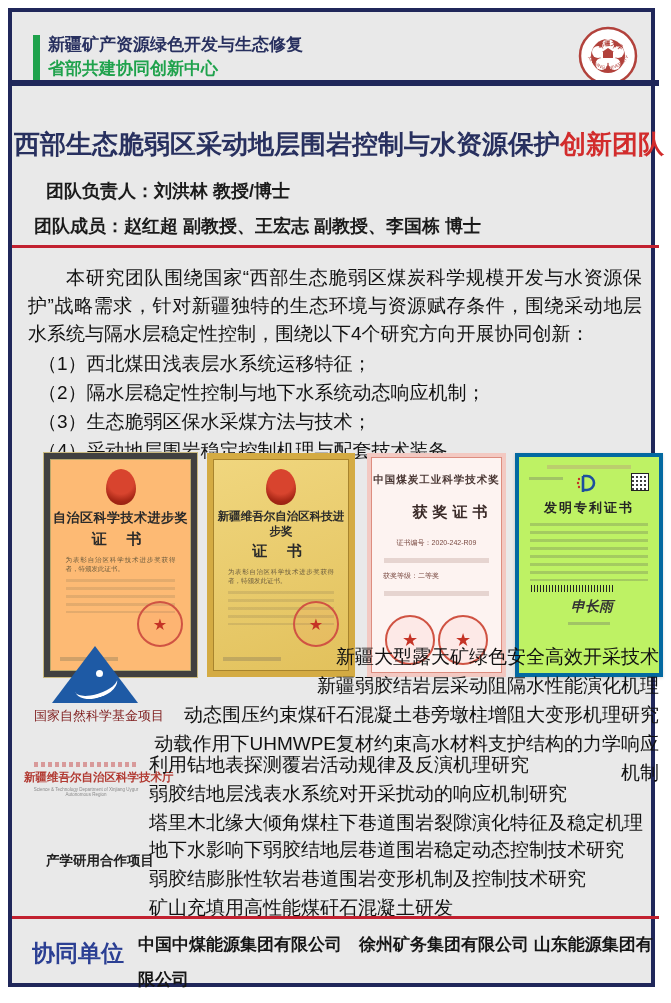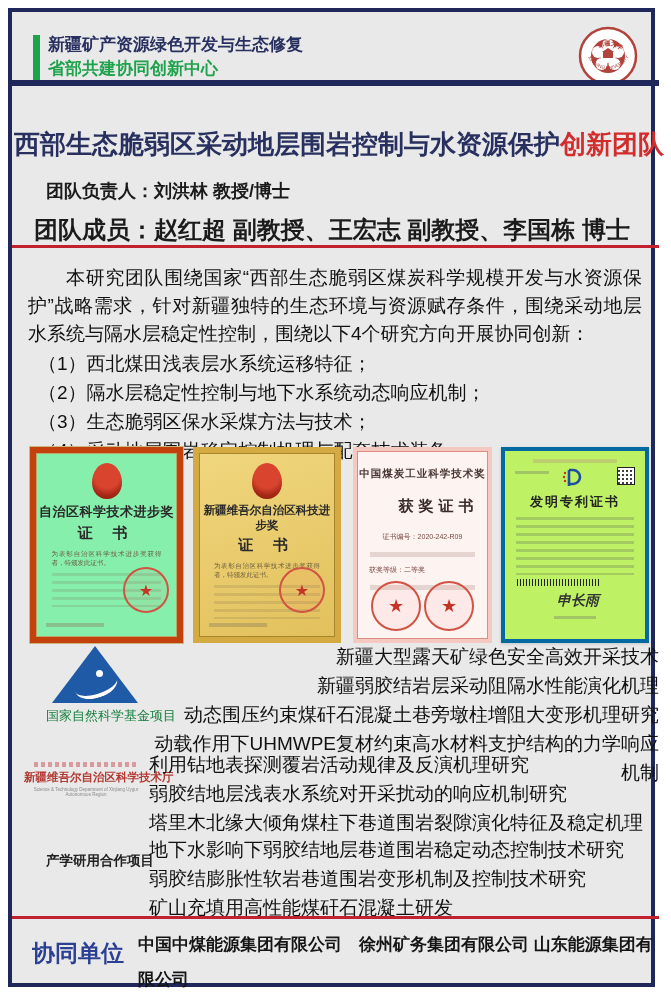--- a/index.html
+++ b/index.html
@@ -11,33 +11,33 @@
   .green-bar{position:absolute;left:33px;top:35px;width:7px;height:45px;background:#1fa24c;}
   .hdr-line1{position:absolute;left:48px;top:33px;font-size:17px;font-weight:bold;color:#28305f;}
   .hdr-line2{position:absolute;left:48px;top:57px;font-size:17px;font-weight:bold;color:#1fa24c;}
   .uni-seal{position:absolute;left:578px;top:26px;width:60px;height:60px;}
   .navy-bar{position:absolute;left:12px;top:80px;width:647px;height:6px;background:#20275a;}
   
   .title{position:absolute;left:14px;top:127px;width:643px;text-align:center;
          font-size:26px;font-weight:bold;color:#28305f;white-space:nowrap;}
   .title .hl{color:#d22c2c;}
   .team-leader{position:absolute;left:34px;top:179px;font-size:18px;font-weight:bold;color:#1b1b1b;margin-left:12px;}
-  .team-members{position:absolute;left:34px;top:214px;font-size:24px;font-weight:bold;color:#1b1b1b;text-align:center;}
+  .team-members{position:absolute;left:34px;top:214px;font-size:18px;font-weight:bold;color:#1b1b1b;text-align:center;}
   .red-rule{position:absolute;left:12px;width:647px;height:3px;background:#c22130;}
   .rule1{top:245px;} .rule2{top:916px;}
   
   .intro{position:absolute;left:28px;top:264px;width:614px;font-size:19px;
          line-height:28px;color:#121212;text-align:justify;}
   .intro p{margin:0;text-indent:2em;}
   .intro-items{position:absolute;left:38px;top:349px;width:604px;font-size:19px;
                line-height:29px;color:#121212;}
   
   .certs{position:absolute;left:0;top:437px;width:671px;height:196px;}
-  .cert{position:absolute;top:10px;height:196px;box-sizing:border-box;overflow:hidden;}
-  .cert1{left:30px;width:153px;background:#86efac;border:6px solid #c2410c;
+  .cert{position:absolute;top:16px;height:224px;box-sizing:border-box;overflow:hidden;margin-left:14px;}
+  .cert1{left:30px;width:153px;background:#fdba74;border:6px solid #404040;
          box-shadow:inset 0 0 0 1px #b9a76b,0 0 0 1px #c9b97f;}
   .cert2{left:193px;width:148px;background:linear-gradient(160deg,#f0d67e,#e2c15c);
          border:6px solid #d4ab43;box-shadow:inset 0 0 0 1px #a8842d;}
   .cert3{left:353px;width:139px;background:#fdf3f1;border:4px solid #f3c9c2;
          box-shadow:inset 0 0 0 1px #dd8d80;}
   .cert4{left:501px;width:148px;background:#bef264;border:4px solid #0369a1;
          box-shadow:0 1px 3px rgba(0,0,0,.15);}
   .emblem{width:30px;height:36px;margin:10px auto 4px auto;
           background:radial-gradient(circle at 50% 35%,#d8442e 0 45%,#a52615 72%,#8c1f10 100%);
           border-radius:50% 50% 48% 48%/55% 55% 45% 45%;}
@@ -87,22 +87,22 @@
       font-weight:bold;font-size:14px;color:#333;margin:6px 0 0 52px;}
   .cert4 .c4-footbar{width:30%;margin:6px auto 0 auto;height:3px;background:#6a6a6a55;}
   
   .nsfc-logo{position:absolute;left:52px;top:646px;width:86px;height:57px;}
   .nsfc-tri{position:absolute;left:0;top:0;width:86px;height:57px;background:#1e5aa5;
             clip-path:polygon(50% 0,100% 100%,0 100%);}
   .nsfc-swoosh{position:absolute;left:22px;top:26px;width:44px;height:22px;
                border:0;border-bottom:4px solid #fff;border-radius:50%;
                transform:rotate(-18deg);}
   .nsfc-head{position:absolute;left:44px;top:24px;width:7px;height:7px;background:#fff;border-radius:50%;}
-  .nsfc-caption{position:absolute;left:38px;top:707px;width:146px;text-align:center;
-                font-size:13px;color:#15803d;}
+  .nsfc-caption{position:absolute;left:26px;top:707px;width:146px;text-align:center;
+                font-size:13px;color:#7f1d1d;}
   .proj-lines{position:absolute;left:149px;width:510px;font-size:19px;line-height:29px;color:#111;}
   .nsfc-lines{top:642px;text-align:right;} .dept-lines{top:750px;} .ind-lines{top:835px;}
   .dept-logo{position:absolute;left:24px;top:762px;width:124px;text-align:center;}
   .dept-uy{height:5px;width:104px;margin:0 auto 3px auto;
            background:repeating-linear-gradient(90deg,#d89a9a 0 4px,transparent 4px 7px);}
   .dept-name{font-size:11.5px;font-weight:bold;color:#b23a32;white-space:nowrap;}
   .dept-en{font-size:4.5px;color:#8a8a8a;margin-top:2px;}
   .ind-label{position:absolute;left:46px;top:852px;font-size:13.5px;font-weight:bold;color:#222;}
   
   .partners-label{position:absolute;left:32px;top:938px;font-size:23px;font-weight:bold;color:#2b3f93;}

